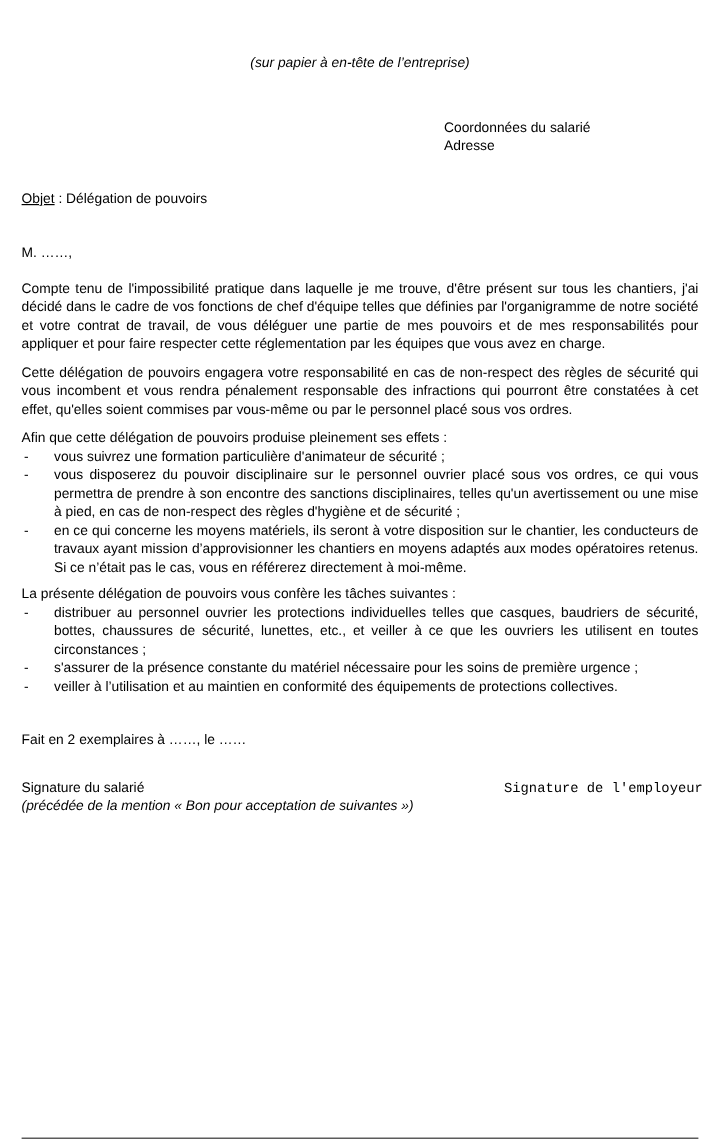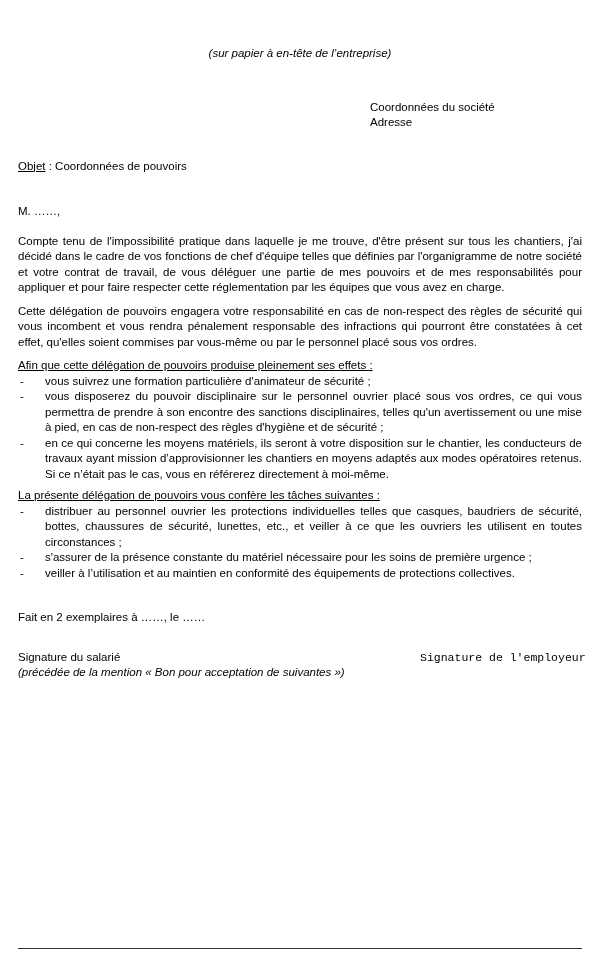--- a/index.html
+++ b/index.html
@@ -37,21 +37,21 @@
   }
   .italic { font-style: italic; }
   .subject-line { margin-top: 28px; }
   .subject-label { text-decoration: underline; }
   .salutation { margin-top: 30px; }
   .para {
     margin-top: 14px;
     text-align: justify;
   }
   .para-tight { margin-top: 8px; }
-  .list-intro { margin-top: 8px; text-decoration: underline; }
+  .list-intro { margin-top: 8px; }
   .list-intro-2 { margin-top: 6px; }
   .list-item {
     position: relative;
     padding-left: 27px;
     text-align: justify;
   }
   .list-item .marker {
     position: absolute;
     left: 2px;
     top: 0;
@@ -88,26 +88,26 @@
   }
 </style>
 </head>
 <body>
 
 <div class="page">
 
   <div class="header-note">(sur papier à en-tête de l’entreprise)</div>
 
   <div class="recipient-block">
-    <div>Coordonnées du société</div>
+    <div>Coordonnées du salarié</div>
     <div>Adresse</div>
   </div>
 
 
-  <div class="subject-line"><span class="subject-label">Objet</span><span> : </span><span>Coordonnées de pouvoirs</span></div>
+  <div class="subject-line"><span class="subject-label">Objet</span><span> : </span><span>Délégation de pouvoirs</span></div>
 
   <div class="salutation">M. ……,</div>
 
   <div class="para">Compte tenu de l'impossibilité pratique dans laquelle je me trouve, d'être présent sur tous les chantiers, j'ai décidé dans le cadre de vos fonctions de chef d'équipe telles que définies par l'organigramme de notre société et votre contrat de travail, de vous déléguer une partie de mes pouvoirs et de mes responsabilités pour appliquer et pour faire respecter cette réglementation par les équipes que vous avez en charge.</div>
 
   <div class="para para-tight">Cette délégation de pouvoirs engagera votre responsabilité en cas de non-respect des règles de sécurité qui vous incombent et vous rendra pénalement responsable des infractions qui pourront être constatées à cet effet, qu'elles soient commises par vous-même ou par le personnel placé sous vos ordres.</div>
 
   <div class="list-intro">Afin que cette délégation de pouvoirs produise pleinement ses effets :</div>
 
   <div class="list-item">

